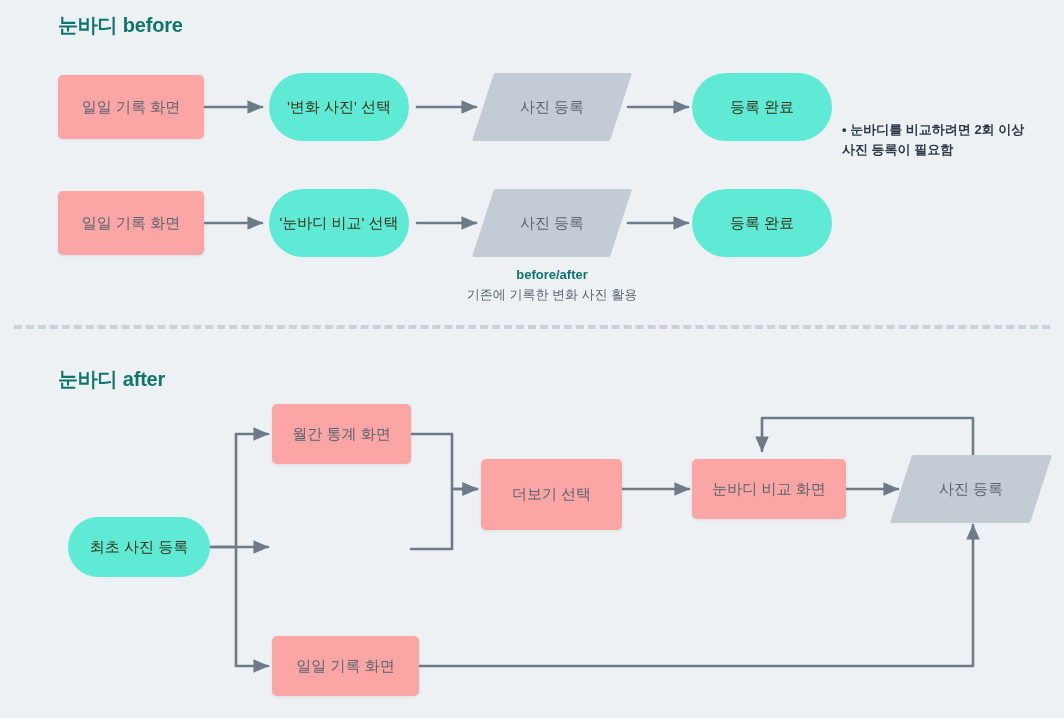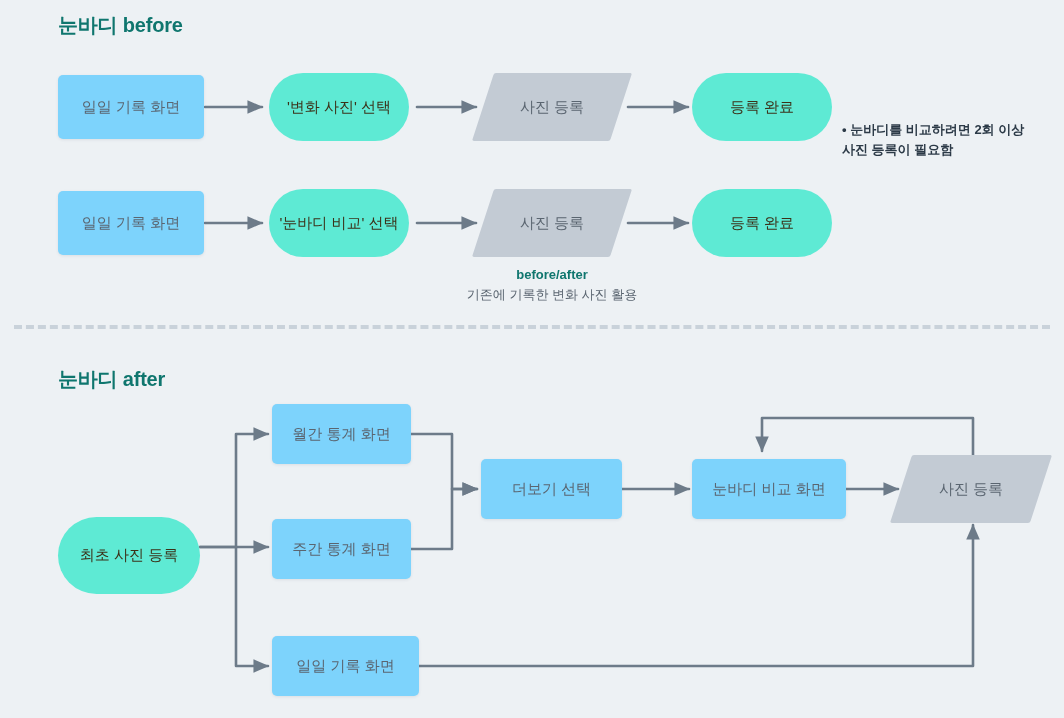--- a/index.html
+++ b/index.html
@@ -30,21 +30,21 @@
   .node {
     position: absolute;
     display: flex;
     align-items: center;
     justify-content: center;
     text-align: center;
     box-sizing: border-box;
     line-height: 1.25;
   }
   .node-rect {
-    background: #7dd3fc;
+    background: #fca5a5;
     color: #5a6570;
     border-radius: 5px;
     font-size: 15px;
     box-shadow: 0 1px 3px rgba(60,70,85,0.10);
   }
   .node-pill {
     background: #5eead4;
     color: #3b3118;
     border-radius: 40px;
     font-size: 15px;
@@ -179,33 +179,30 @@
 
   <div class="caption" style="left:402px; top:265px; width:300px;">
     <span class="caption-strong">before/after</span>
     <span>기존에 기록한 변화 사진 활용</span>
   </div>
 
   <div class="divider"></div>
 
   <div class="section-title" style="left:58px; top:366px;">눈바디 after</div>
 
-  <div class="node node-pill" style="left:58px; top:517px; width:142px; height:77px;">
+  <div class="node node-pill" style="left:68px; top:517px; width:142px; height:60px;">
     <span>최초 사진 등록</span>
   </div>
   <div class="node node-rect" style="left:272px; top:404px; width:139px; height:60px;">
     <span>월간 통계 화면</span>
   </div>
-  <div class="node node-rect" style="left:272px; top:519px; width:139px; height:60px;">
-    <span>주간 통계 화면</span>
-  </div>
   <div class="node node-rect" style="left:272px; top:636px; width:147px; height:60px;">
     <span>일일 기록 화면</span>
   </div>
-  <div class="node node-rect" style="left:481px; top:459px; width:141px; height:60px;">
+  <div class="node node-rect" style="left:481px; top:459px; width:141px; height:71px;">
     <span>더보기 선택</span>
   </div>
   <div class="node node-rect" style="left:692px; top:459px; width:154px; height:60px;">
     <span>눈바디 비교 화면</span>
   </div>
   <div class="node node-para" style="left:901px; top:455px; width:140px; height:68px;">
     <span class="para-shape"></span>
     <span class="para-label">사진 등록</span>
   </div>
 

